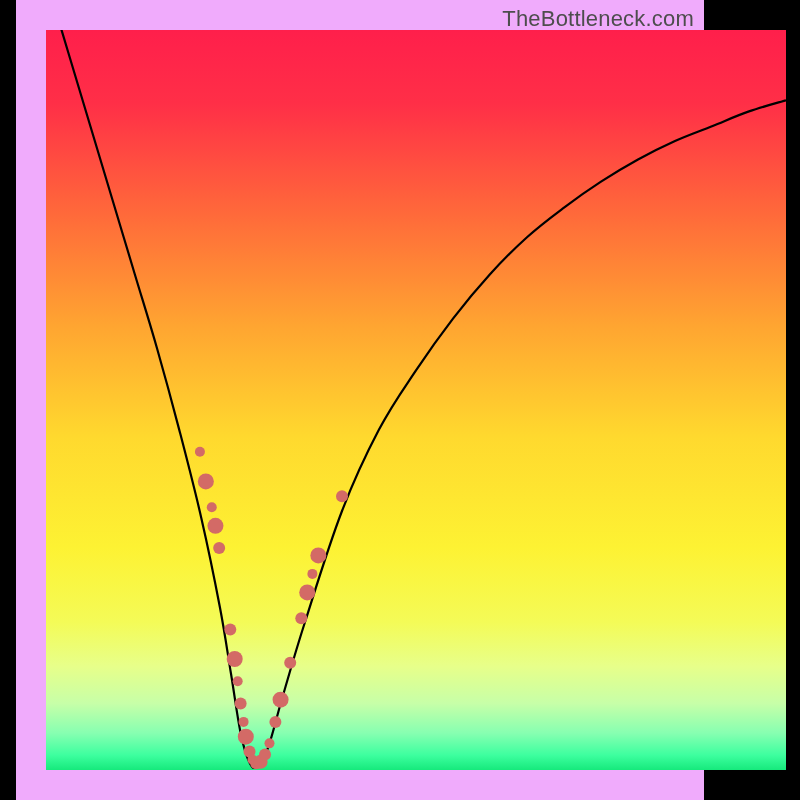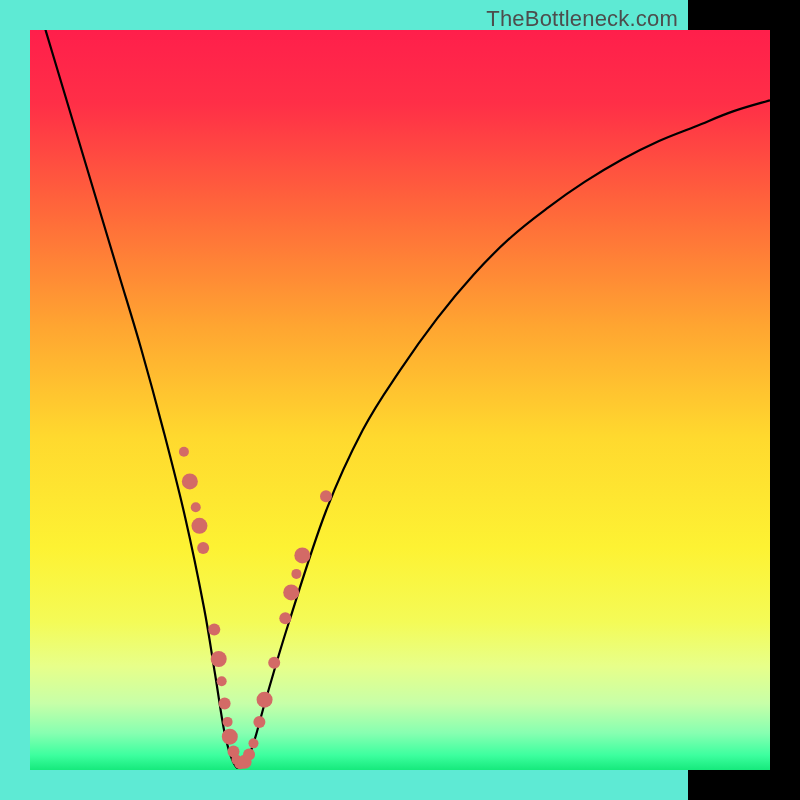--- a/index.html
+++ b/index.html
@@ -6,23 +6,23 @@
     margin: 0;
     padding: 0;
     width: 800px;
     height: 800px;
     overflow: hidden;
     background: #000;
     font-family: Arial, Helvetica, sans-serif;
   }
   .frame {
     position: absolute;
-    left: 0; top: 0;
+    left: 16px; top: 0;
     width: 688px; height: 800px;
-    background: #5eead4;
+    background: #f0abfc;
   }
   .plot {
     position: absolute;
     left: 30px;
     top: 30px;
     width: 740px;
     height: 740px;
     overflow: hidden;
   }
   .watermark {

